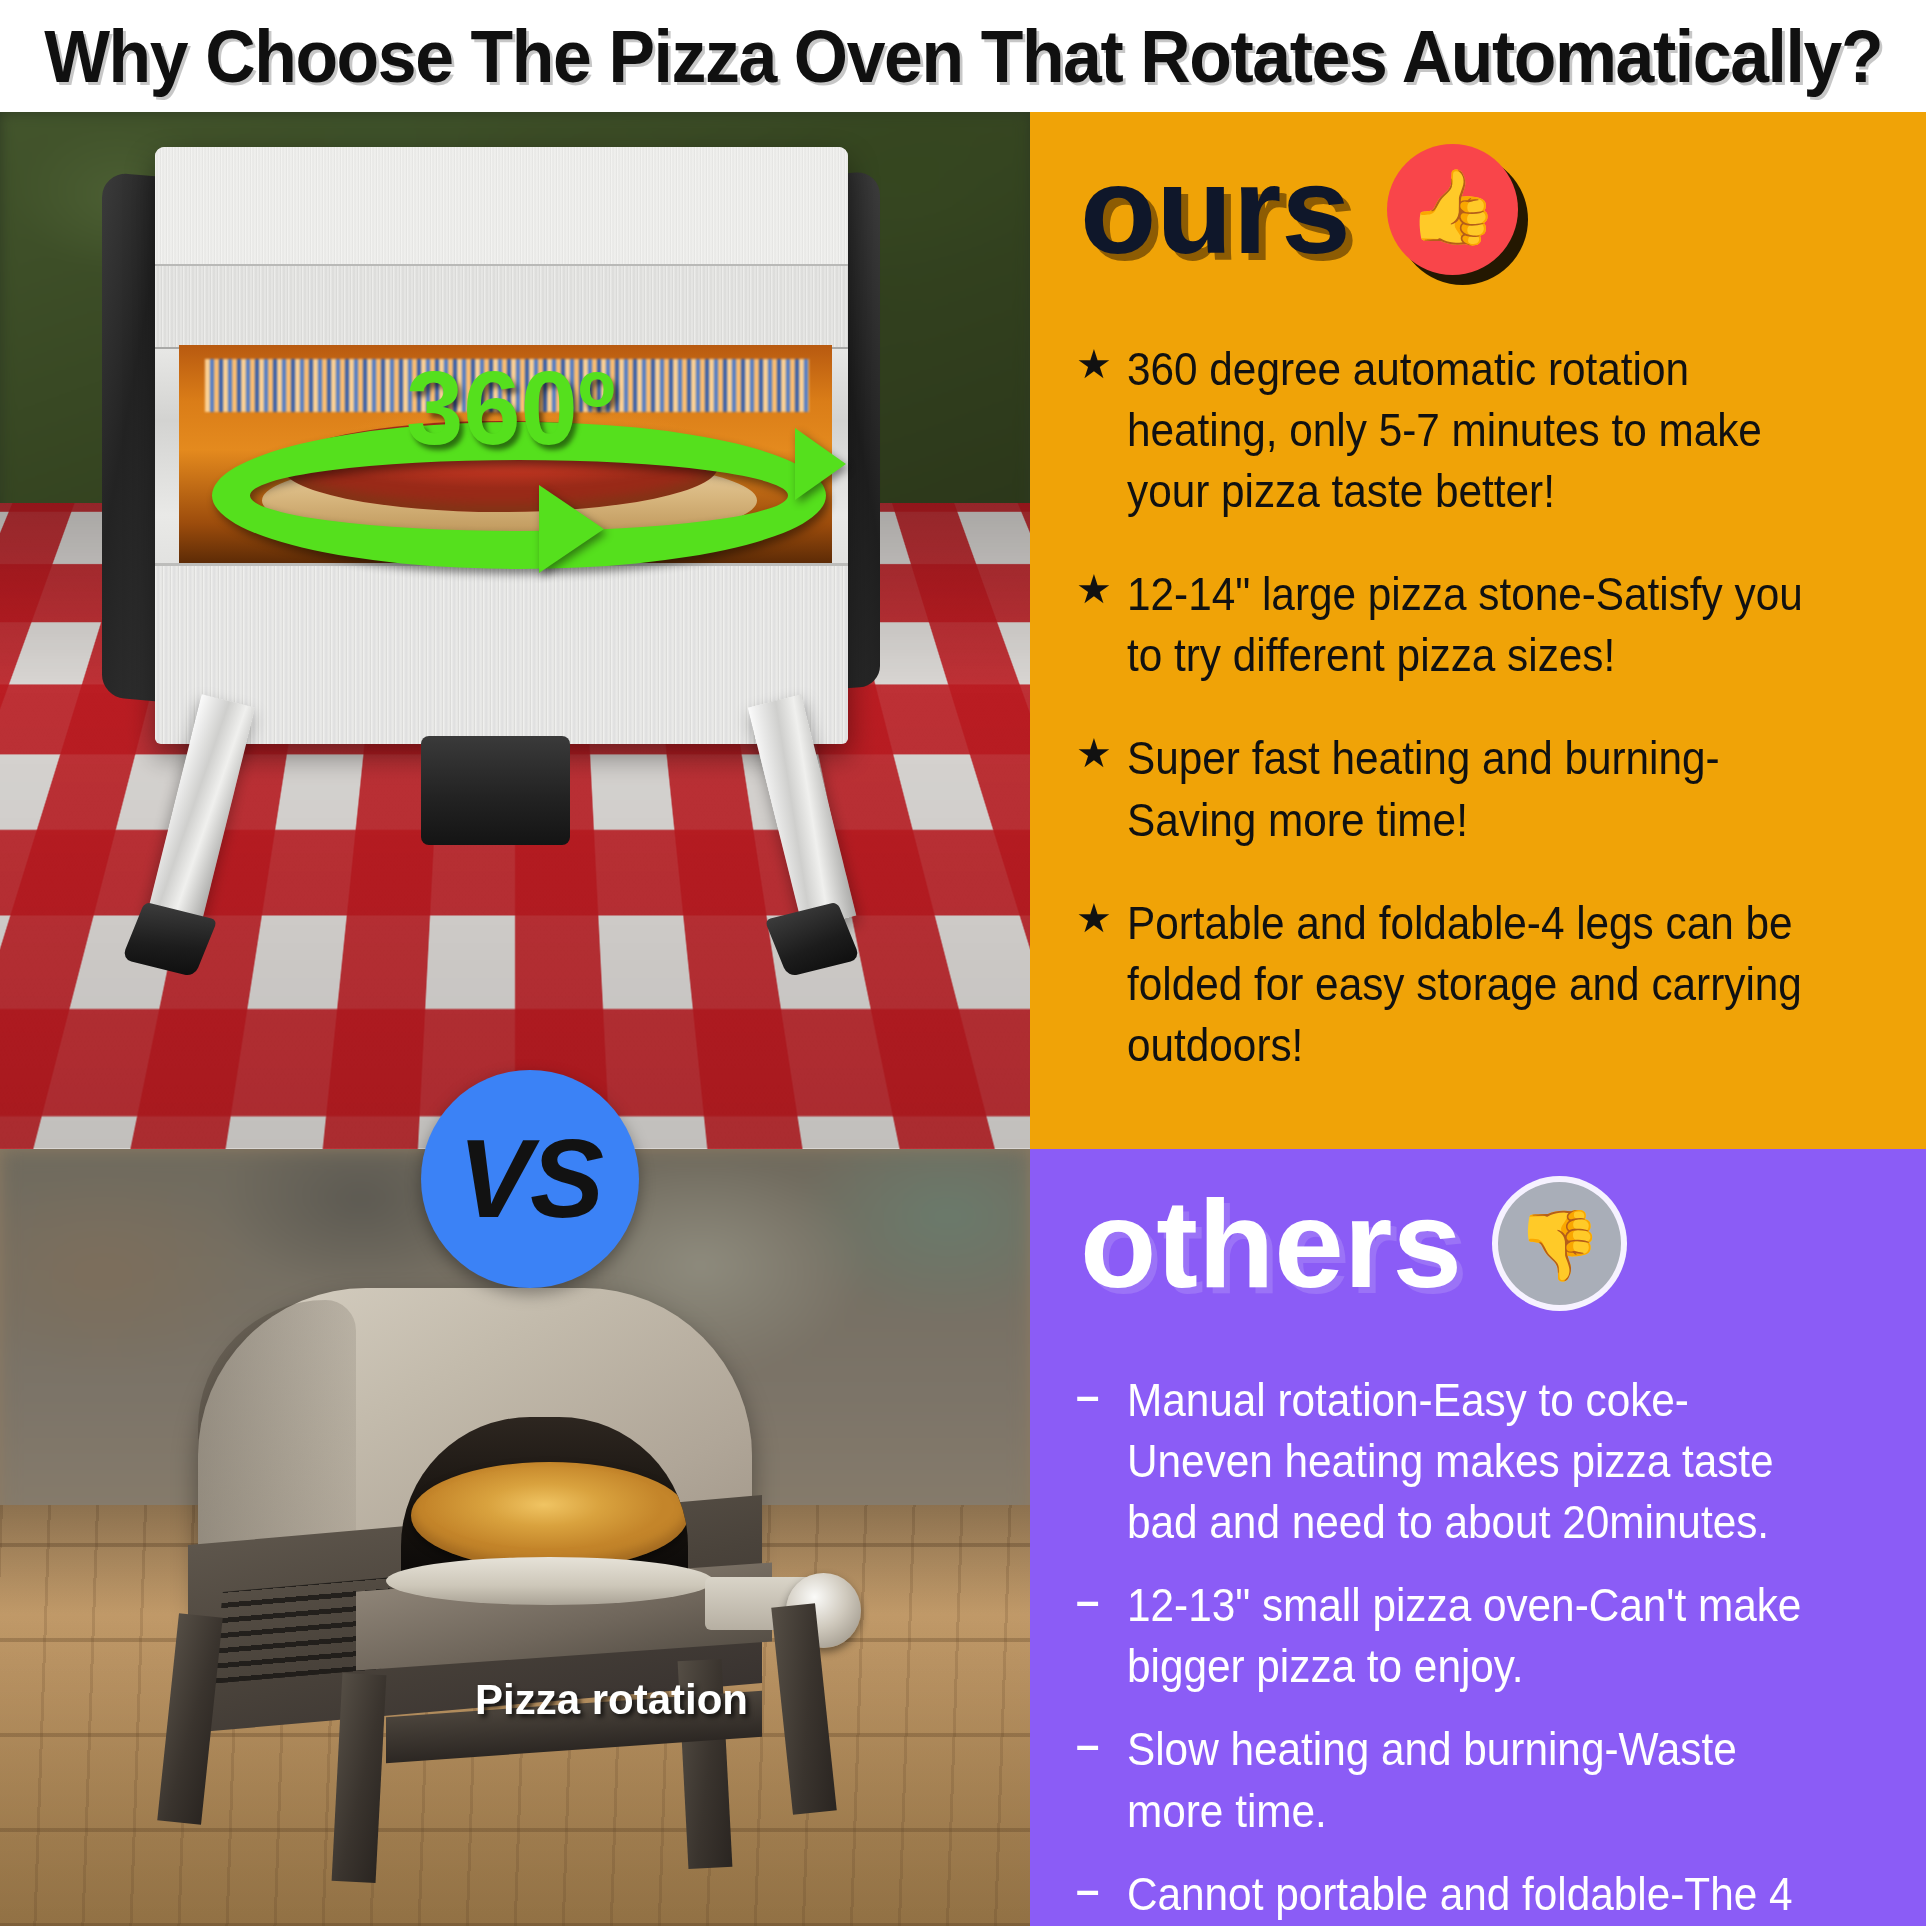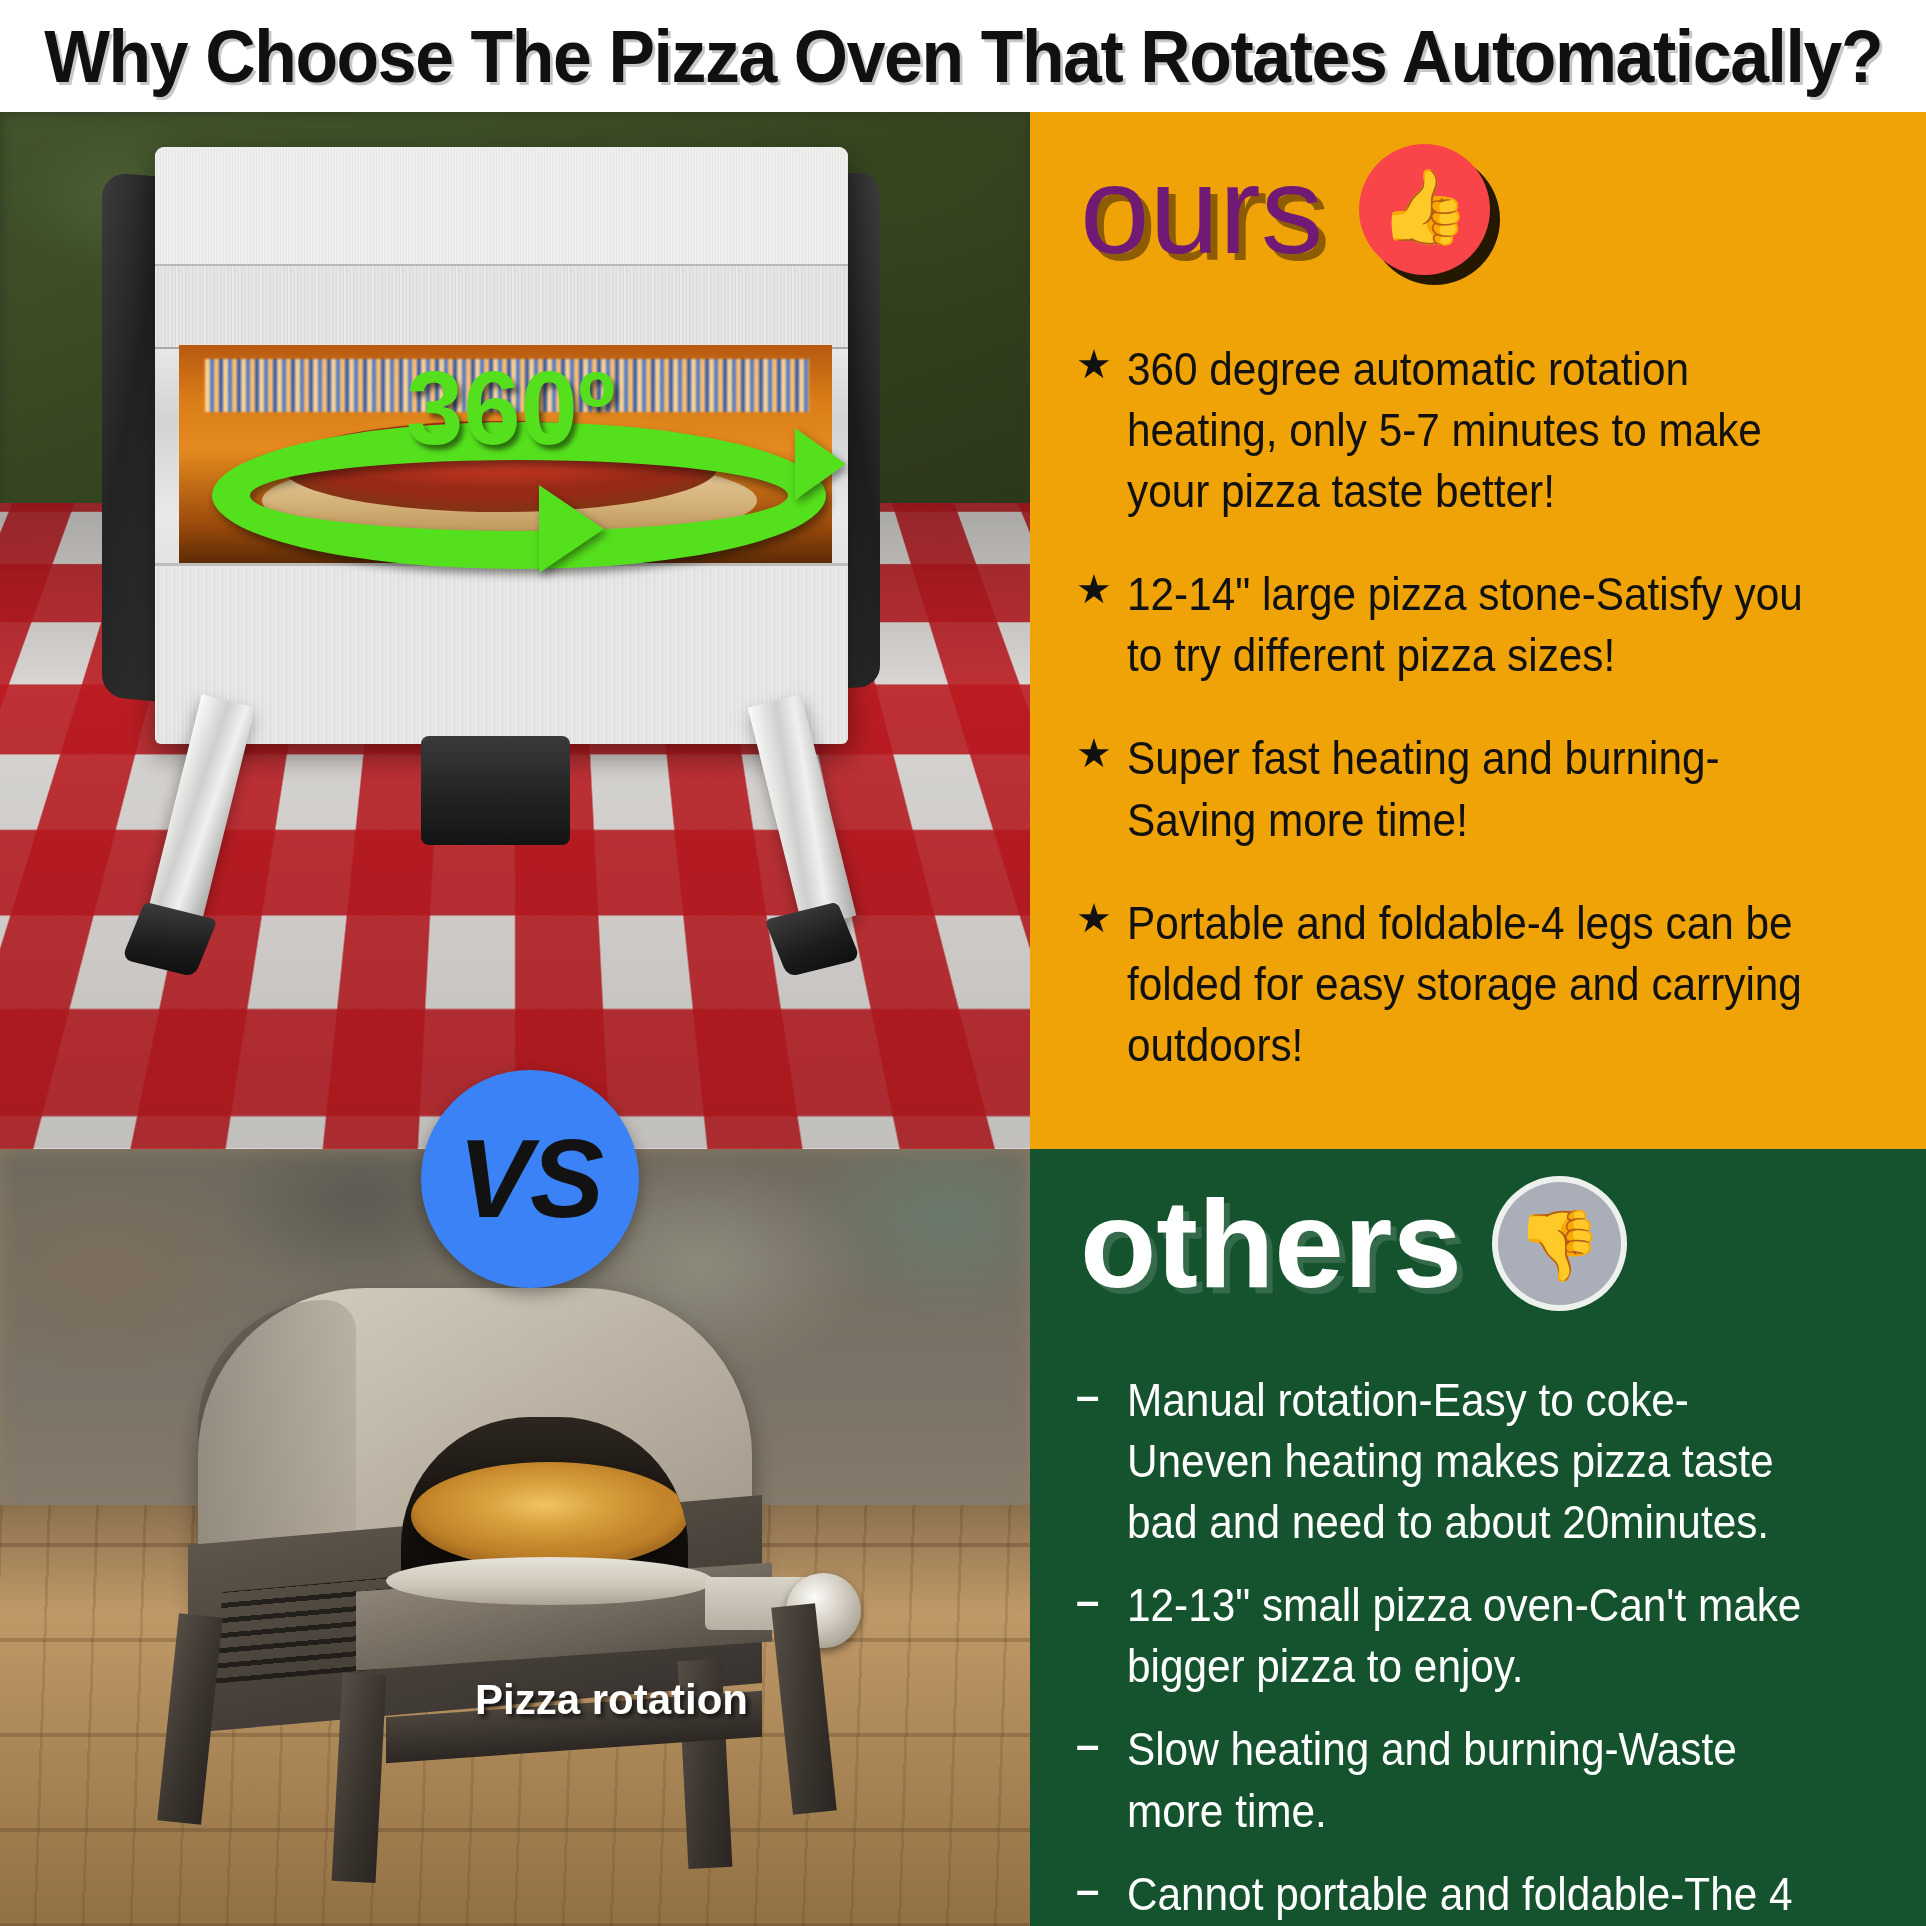--- a/index.html
+++ b/index.html
@@ -227,24 +227,24 @@
   }
 
   
   .q-tr { background: #f0a307; }
   .panel-head {
     position: absolute; left: 50px; top: 32px;
     display: flex; align-items: center; gap: 36px;
   }
   .head-word-ours {
     font-family: "Liberation Sans", sans-serif;
-    font-weight: normal;
+    font-weight: bold;
     font-size: 125px;
     line-height: 1;
-    color: #701a75;
+    color: #0f172a;
     text-shadow: 7px 7px 0 rgba(60,34,0,0.55);
   }
   .thumb-circle {
     position: relative;
     width: 131px; height: 131px;
     border-radius: 50%;
     background: #f9454a;
     box-shadow: 10px 10px 0 rgba(0,0,0,0.85);
     display: flex; align-items: center; justify-content: center;
   }
@@ -385,21 +385,21 @@
     font-family: "Liberation Sans", sans-serif;
     font-weight: bold;
     font-size: 42px;
     line-height: 1;
     color: #ffffff;
     text-shadow: 3px 3px 5px rgba(0,0,0,0.75);
     white-space: nowrap;
   }
 
   
-  .q-br { background: #14532d; }
+  .q-br { background: #8b5cf6; }
   .head-word-others {
     font-family: "Liberation Sans", sans-serif;
     font-weight: bold;
     font-size: 125px;
     line-height: 1;
     color: #ffffff;
     text-shadow: 6px 6px 0 rgba(255,255,255,0.14);
   }
   .thumb-circle-down {
     position: relative;

